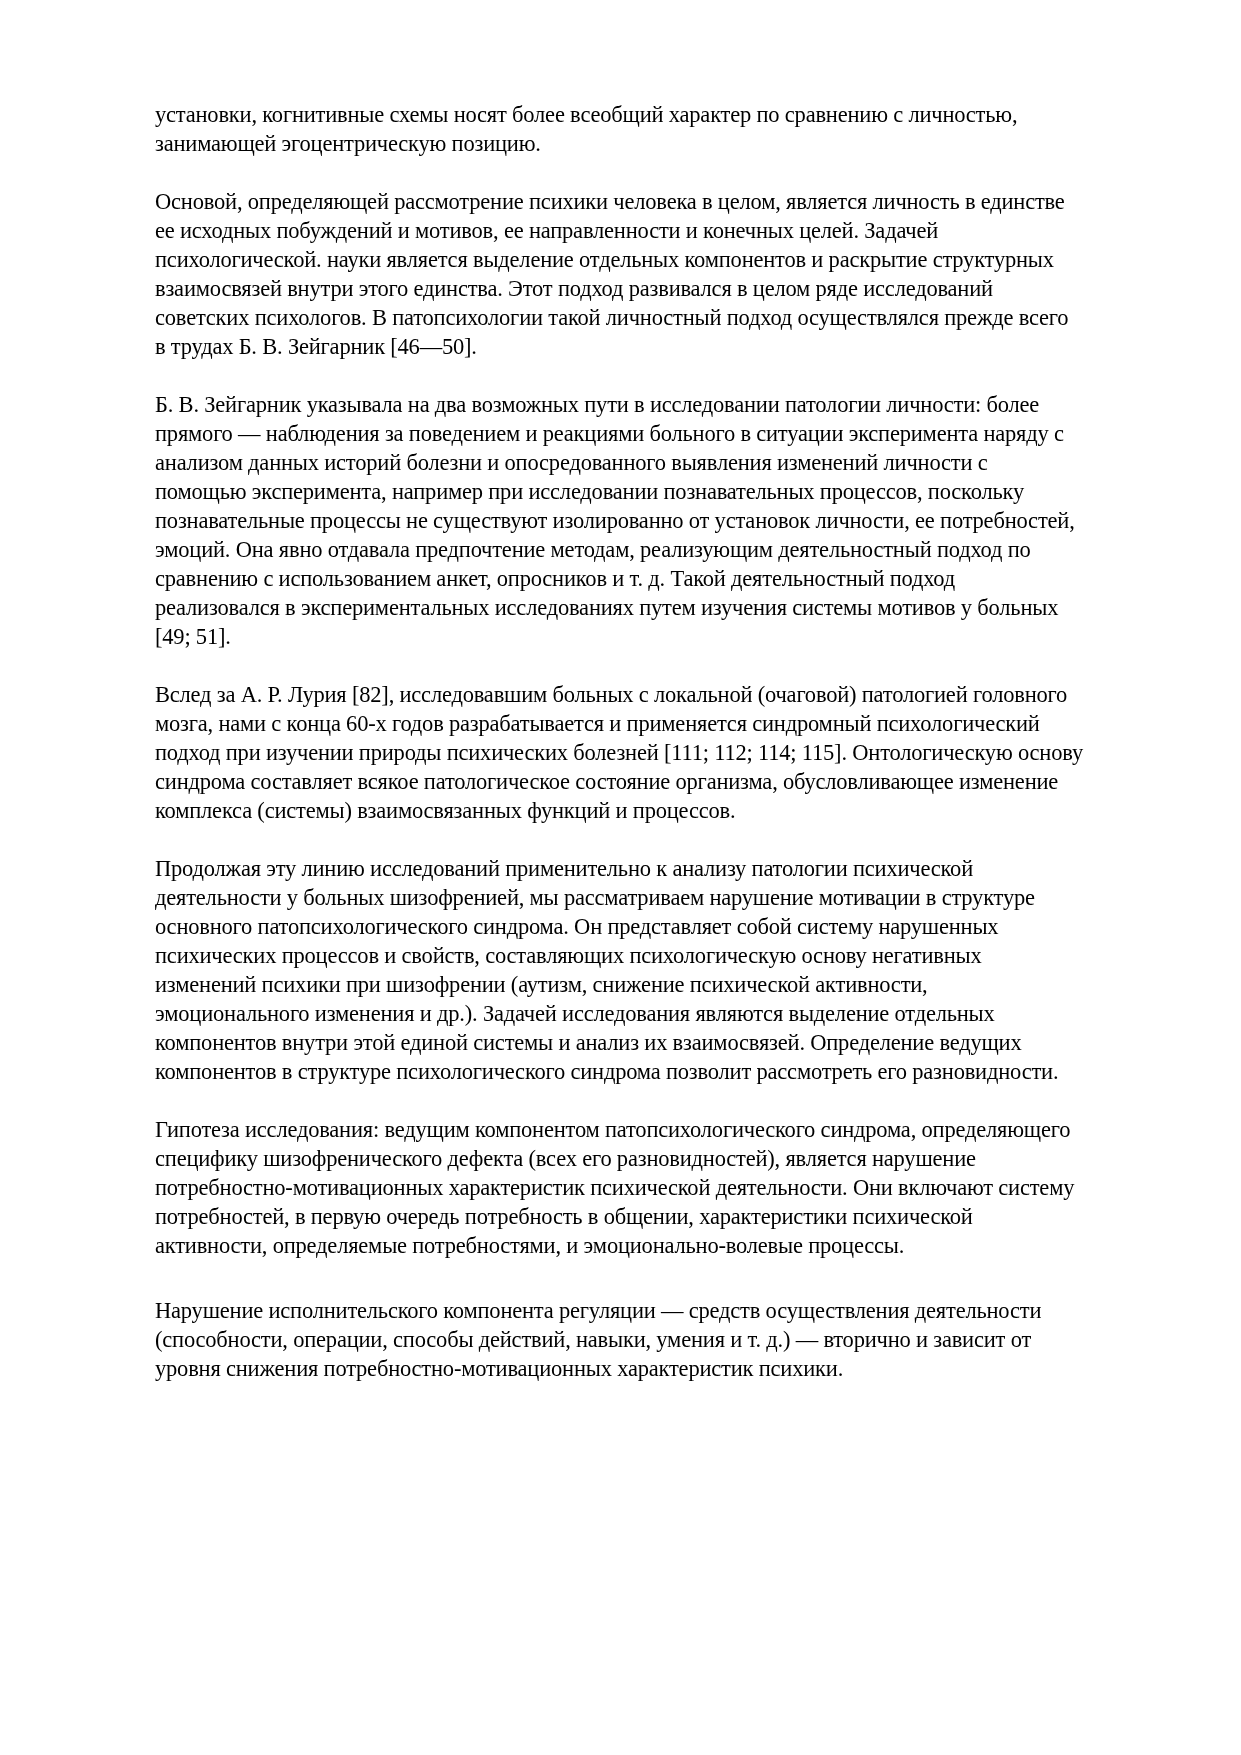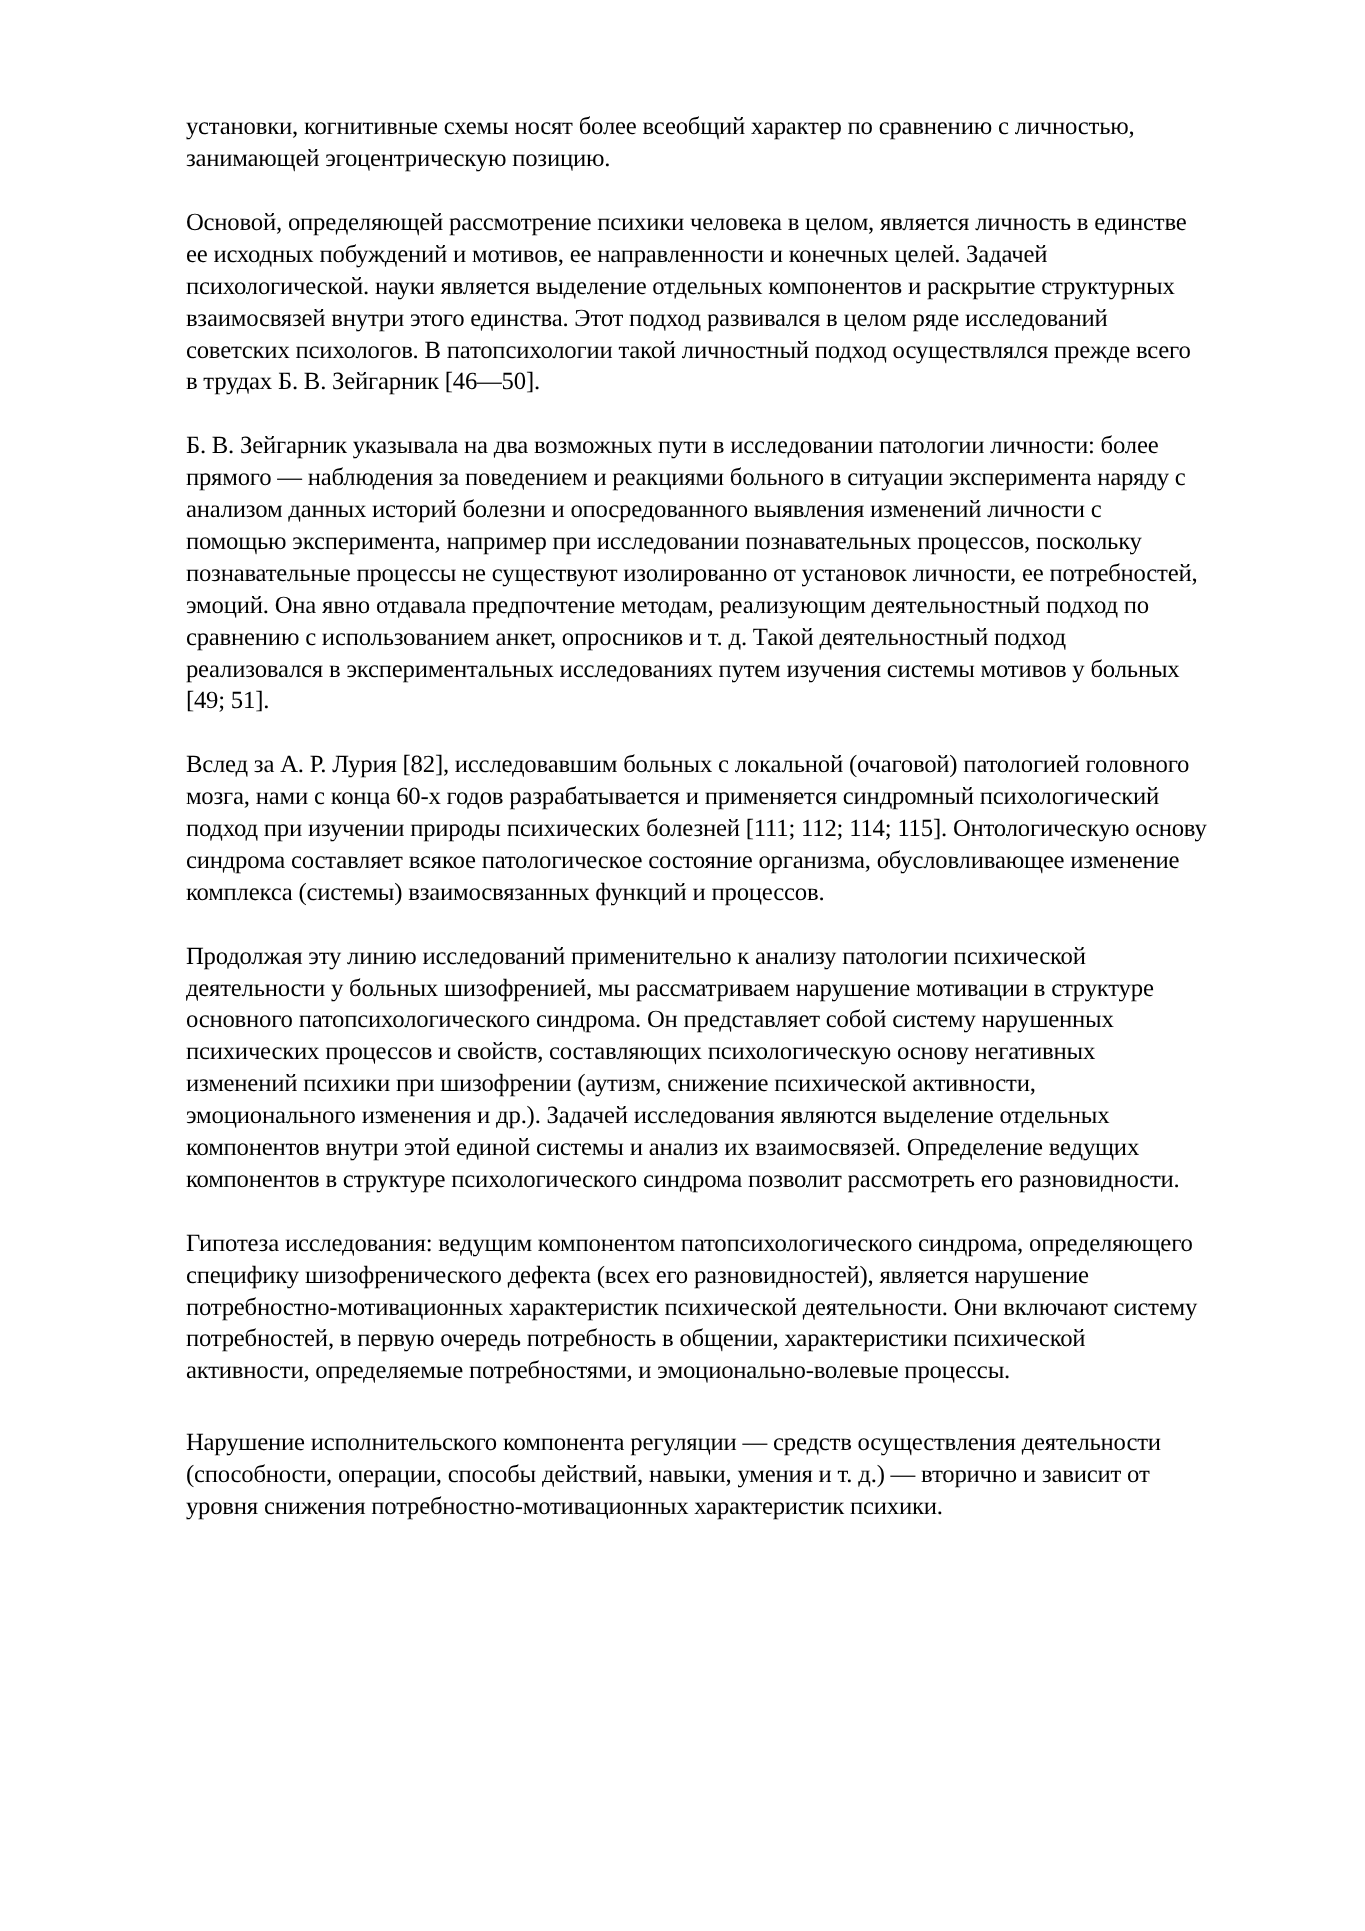--- a/index.html
+++ b/index.html
@@ -9,21 +9,21 @@
   }
   .page {
     position: relative;
     width: 1241px;
     height: 1755px;
     background: #ffffff;
     overflow: hidden;
   }
   .text-block {
     position: absolute;
-    left: 169px;
+    left: 155px;
     top: 100px;
     width: 928px;
     font-family: "Liberation Serif", "DejaVu Serif", serif;
     font-size: 22.5px;
     line-height: 29px;
     color: #000000;
     text-align: left;
     letter-spacing: -0.2px;
   }
   .para {

